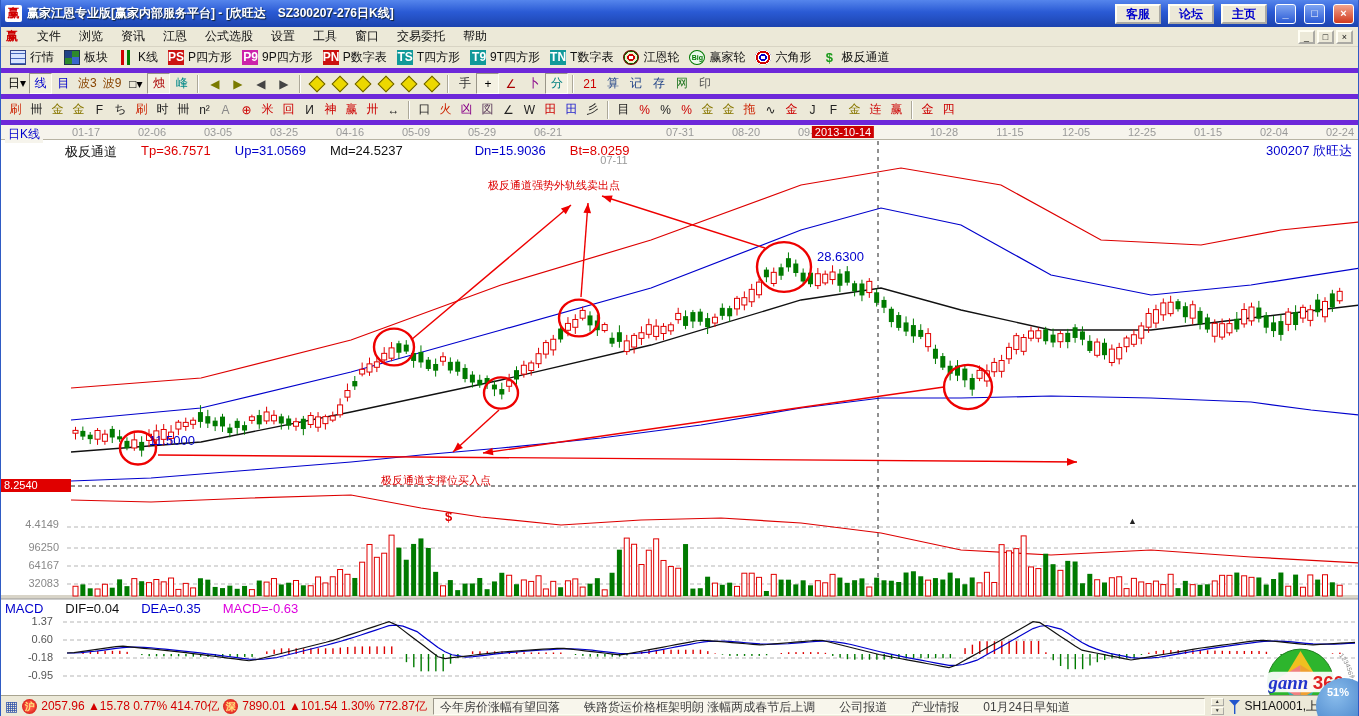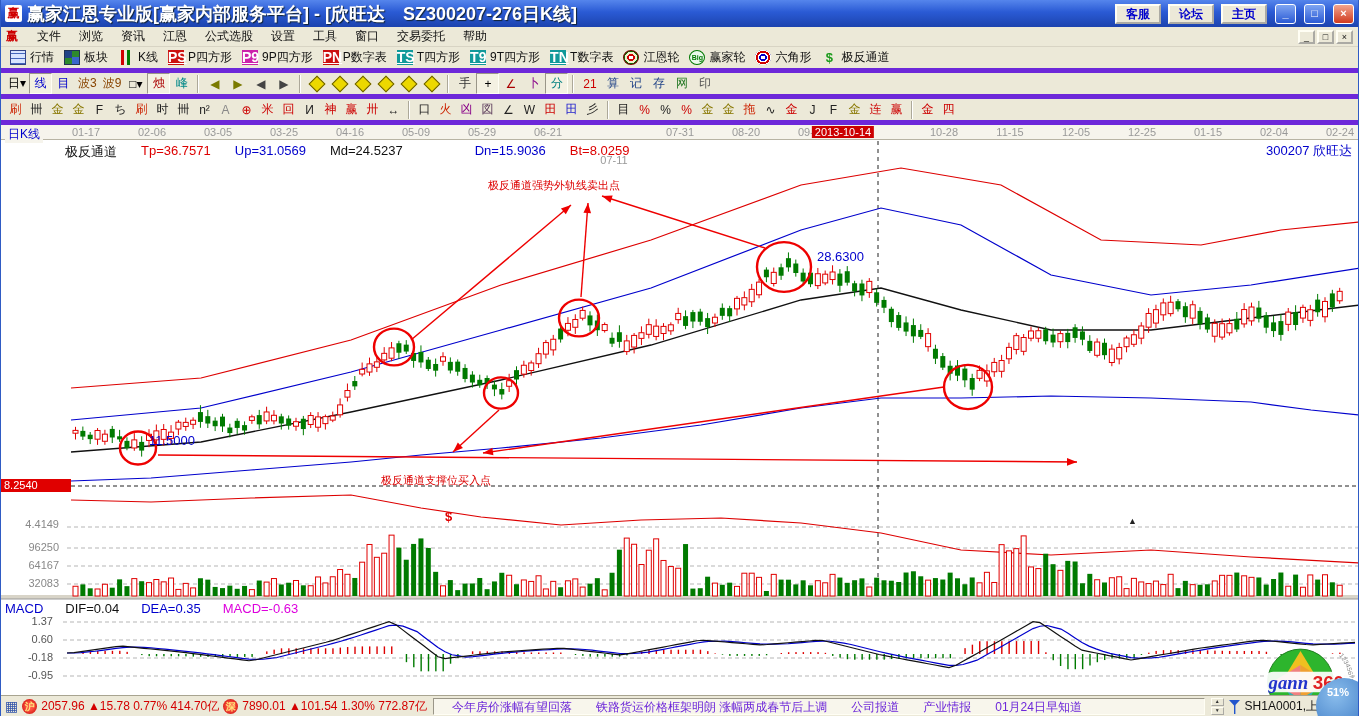--- a/index.html
+++ b/index.html
@@ -6,21 +6,21 @@
   body { margin:0; width:1359px; height:716px; overflow:hidden;
          font-family:"Liberation Sans","DejaVu Sans",sans-serif; background:#ece9d8; }
   .app { position:relative; width:1359px; height:716px; overflow:hidden;
          border-left:1px solid #2f5bc4; border-right:1px solid #2f5bc4; }
 
   
   .titlebar { height:27px; display:flex; align-items:center; padding:0 4px; gap:5px;
     background:linear-gradient(180deg,#5585ec 0%,#2a5ad4 45%,#1c43ae 100%); }
   .t-logo { width:17px; height:17px; background:#fff; color:#d00000; font-weight:bold;
     font-size:12px; line-height:17px; text-align:center; border-radius:2px; flex:none; }
-  .t-title { color:#fff; font-weight:bold; font-size:18px; flex:1;
+  .t-title { color:#fff; font-weight:bold; font-size:12px; flex:1;
     white-space:nowrap; overflow:hidden; text-shadow:1px 1px 1px #123; }
   .web-btn { height:20px; padding:0 9px; background:#ece9d8; border:2px outset #fffef4;
     color:#0000cc; font-size:12px; font-weight:bold; margin-left:2px; cursor:default; }
   .win-btn { width:21px; height:20px; margin-left:3px; border:1px solid #fff; border-radius:3px;
     color:#fff; font-weight:bold; font-size:11px; line-height:17px; text-align:center; padding:0; }
   .win-btn.min, .win-btn.max { background:linear-gradient(#7fa5f2,#2a5ad4); }
   .win-btn.close { background:linear-gradient(#f2a48e,#d03a1e); }
 
   
   .menubar { height:20px; display:flex; align-items:center; background:#ece9d8;
@@ -37,21 +37,21 @@
   .tb1-item { display:flex; align-items:center; padding:2px 5px; font-size:12px;
     color:#111; white-space:nowrap; }
   .i16 { width:16px; height:15px; display:inline-block; margin-right:4px; flex:none; }
   .i-grid { border:1px solid #334488;
     background:repeating-linear-gradient(0deg,#4466bb 0 1px,#d8e4ff 1px 5px),
                repeating-linear-gradient(90deg,#4466bb 0 1px,rgba(0,0,0,0) 1px 5px); }
   .i-blocks { background:conic-gradient(#2d8a2d 0 25%, #3a66cc 0 50%, #2d8a2d 0 75%, #224488 0);
     border:1px solid #223355; }
   .i-candle { background:linear-gradient(90deg,rgba(0,0,0,0) 0 3px,#d00000 3px 6px,
     rgba(0,0,0,0) 6px 9px,#007a00 9px 12px,rgba(0,0,0,0) 12px); }
-  .i-letter { color:#fff; font-weight:bold; font-size:14px; line-height:15px; text-align:left;text-decoration:underline; }
+  .i-letter { color:#fff; font-weight:bold; font-size:12px; line-height:15px; text-align:right; }
   .bg-red { background:#cc1111; } .bg-mag { background:#cc22aa; } .bg-teal { background:#11999a; }
   .i-wheel { border-radius:50%; border:1px solid #770000;
     background:radial-gradient(#fff 0 2px,#d00000 2px 4px,#eeeecc 4px 6px,#007700 6px 8px,#d00000 8px); }
   .i-big { border-radius:50%; background:#eafaea; border:1px solid #007700; color:#007700;
     font-weight:bold; font-size:7px; line-height:13px; text-align:center; }
   .i-hex { border-radius:50%;
     background:radial-gradient(#fff 0 2px,#0000cc 2px 4px,#fff 4px 5px,#d00000 5px 7px,#fff 7px 8px,#0000cc 8px); }
   .i-dollar { color:#1a9a1a; font-weight:bold; font-size:13px; line-height:15px; text-align:center; }
 
   .tbtn { min-width:23px; height:21px; display:flex; align-items:center; justify-content:center;
@@ -90,22 +90,22 @@
 
   
   .statusbar { height:21px; display:flex; align-items:center; background:#ece9d8;
     border-top:1px solid #a8a490; padding:0 4px; font-size:12px; gap:4px; position:relative; }
   .red { color:#d40000; white-space:nowrap; }
   .grid-ic { color:#3355aa; font-size:14px; line-height:14px; }
   .badge-circ { width:15px; height:15px; border-radius:50%; flex:none;
     background:radial-gradient(#ff5544 30%,#c00000); color:#ffe27a; font-size:10px;
     line-height:15px; text-align:center; font-weight:bold; }
   .ticker { flex:1; height:17px; border:1px solid; border-color:#9a9688 #fffef4 #fffef4 #9a9688;
-    background:#f8f6ec; color:#6d28d9; overflow:hidden; white-space:nowrap; line-height:16px;
-    padding:0 18px; margin:0 2px; }
+    background:#f8f6ec; color:#404040; overflow:hidden; white-space:nowrap; line-height:16px;
+    padding:0 6px; margin:0 2px; }
   .spinner { display:flex; flex-direction:column; gap:1px; }
   .spin-btn { width:13px; height:8px; font-size:5px; line-height:5px; padding:0;
     background:#ece9d8; border:1px outset #fffef4; color:#333; }
   .right-text { white-space:nowrap; color:#111; font-size:12px; }
   .badge51 { position:absolute; right:-14px; bottom:-18px; width:56px; height:56px;
     border-radius:50%; background:radial-gradient(circle at 35% 30%,#8abdec,#2e6dbd);
     color:#fff; font-weight:bold; font-size:11px; z-index:20; }
   .badge51 span { position:absolute; left:11px; top:8px; }
 </style>
 </head>

